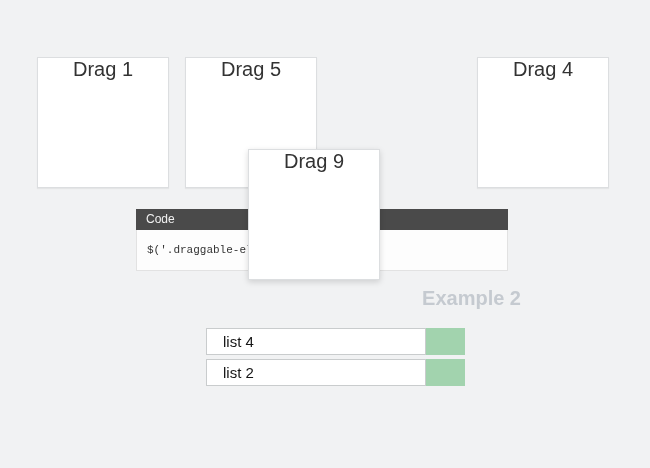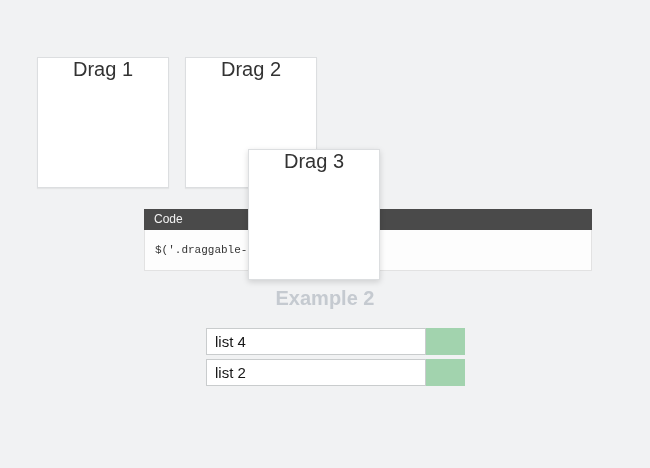--- a/index.html
+++ b/index.html
@@ -35,23 +35,23 @@
   #box1 { left: 37px;  top: 57px; }
   #box2 { left: 185px; top: 57px; }
   #box4 { left: 477px; top: 57px; }
   #box3 {
     left: 248px; top: 149px;
     z-index: 10;
     box-shadow: 0 2px 6px rgba(0,0,0,0.15);
   }
   .code-panel {
     position: absolute;
-    left: 144px;
+    left: 136px;
     top: 209px;
-    width: 448px;
+    width: 372px;
     z-index: 1;
   }
   .code-header {
     box-sizing: border-box;
     height: 21px;
     background: #4a4a4a;
     color: #f2f2f2;
     font-size: 12px;
     line-height: 21px;
     padding: 0 10px;
@@ -70,21 +70,21 @@
     font-family: "Liberation Mono", "DejaVu Sans Mono", monospace;
     font-size: 11px;
     color: #333333;
     white-space: pre;
   }
   .example-heading {
     position: absolute;
     left: 129px;
     top: 287px;
     width: 392px;
-    text-align: center;
+    text-align: right;
     font-size: 20px;
     font-weight: bold;
     color: #c5cad0;
     z-index: 1;
   }
   .sortable-list {
     position: absolute;
     left: 206px;
     top: 328px;
     width: 259px;
@@ -96,52 +96,55 @@
     margin-bottom: 4px;
     cursor: move;
   }
   .list-cell {
     flex: 1;
     box-sizing: border-box;
     background: #ffffff;
     border: 1px solid #c9cccd;
     display: flex;
     align-items: center;
-    padding: 0 8px;
+    padding: 0 16px;
     font-size: 15px;
     color: #151515;
   }
   .list-handle {
     width: 39px;
     background: #a2d3ae;
   }
 </style>
 </head>
 <body>
 
 <div class="stage">
 
   <div id="box1" class="drag-box">
     <span>Drag 1</span>
   </div>
 
   <div id="box2" class="drag-box">
-    <span>Drag 2</span>
+    <span>Drag 5</span>
   </div>
 
+  <div id="box4" class="drag-box">
+    <span>Drag 4</span>
+  </div>
 
   <div class="code-panel">
     <div class="code-header">Code</div>
     <div class="code-body">
       <code>$('.draggable-element').ar</code>
     </div>
   </div>
 
   <div id="box3" class="drag-box">
-    <span>Drag 3</span>
+    <span>Drag 9</span>
   </div>
 
   <div class="example-heading">Example 2</div>
 
   <div class="sortable-list">
     <div class="list-row">
       <div class="list-cell">list 4</div>
       <div class="list-handle"></div>
     </div>
     <div class="list-row">

